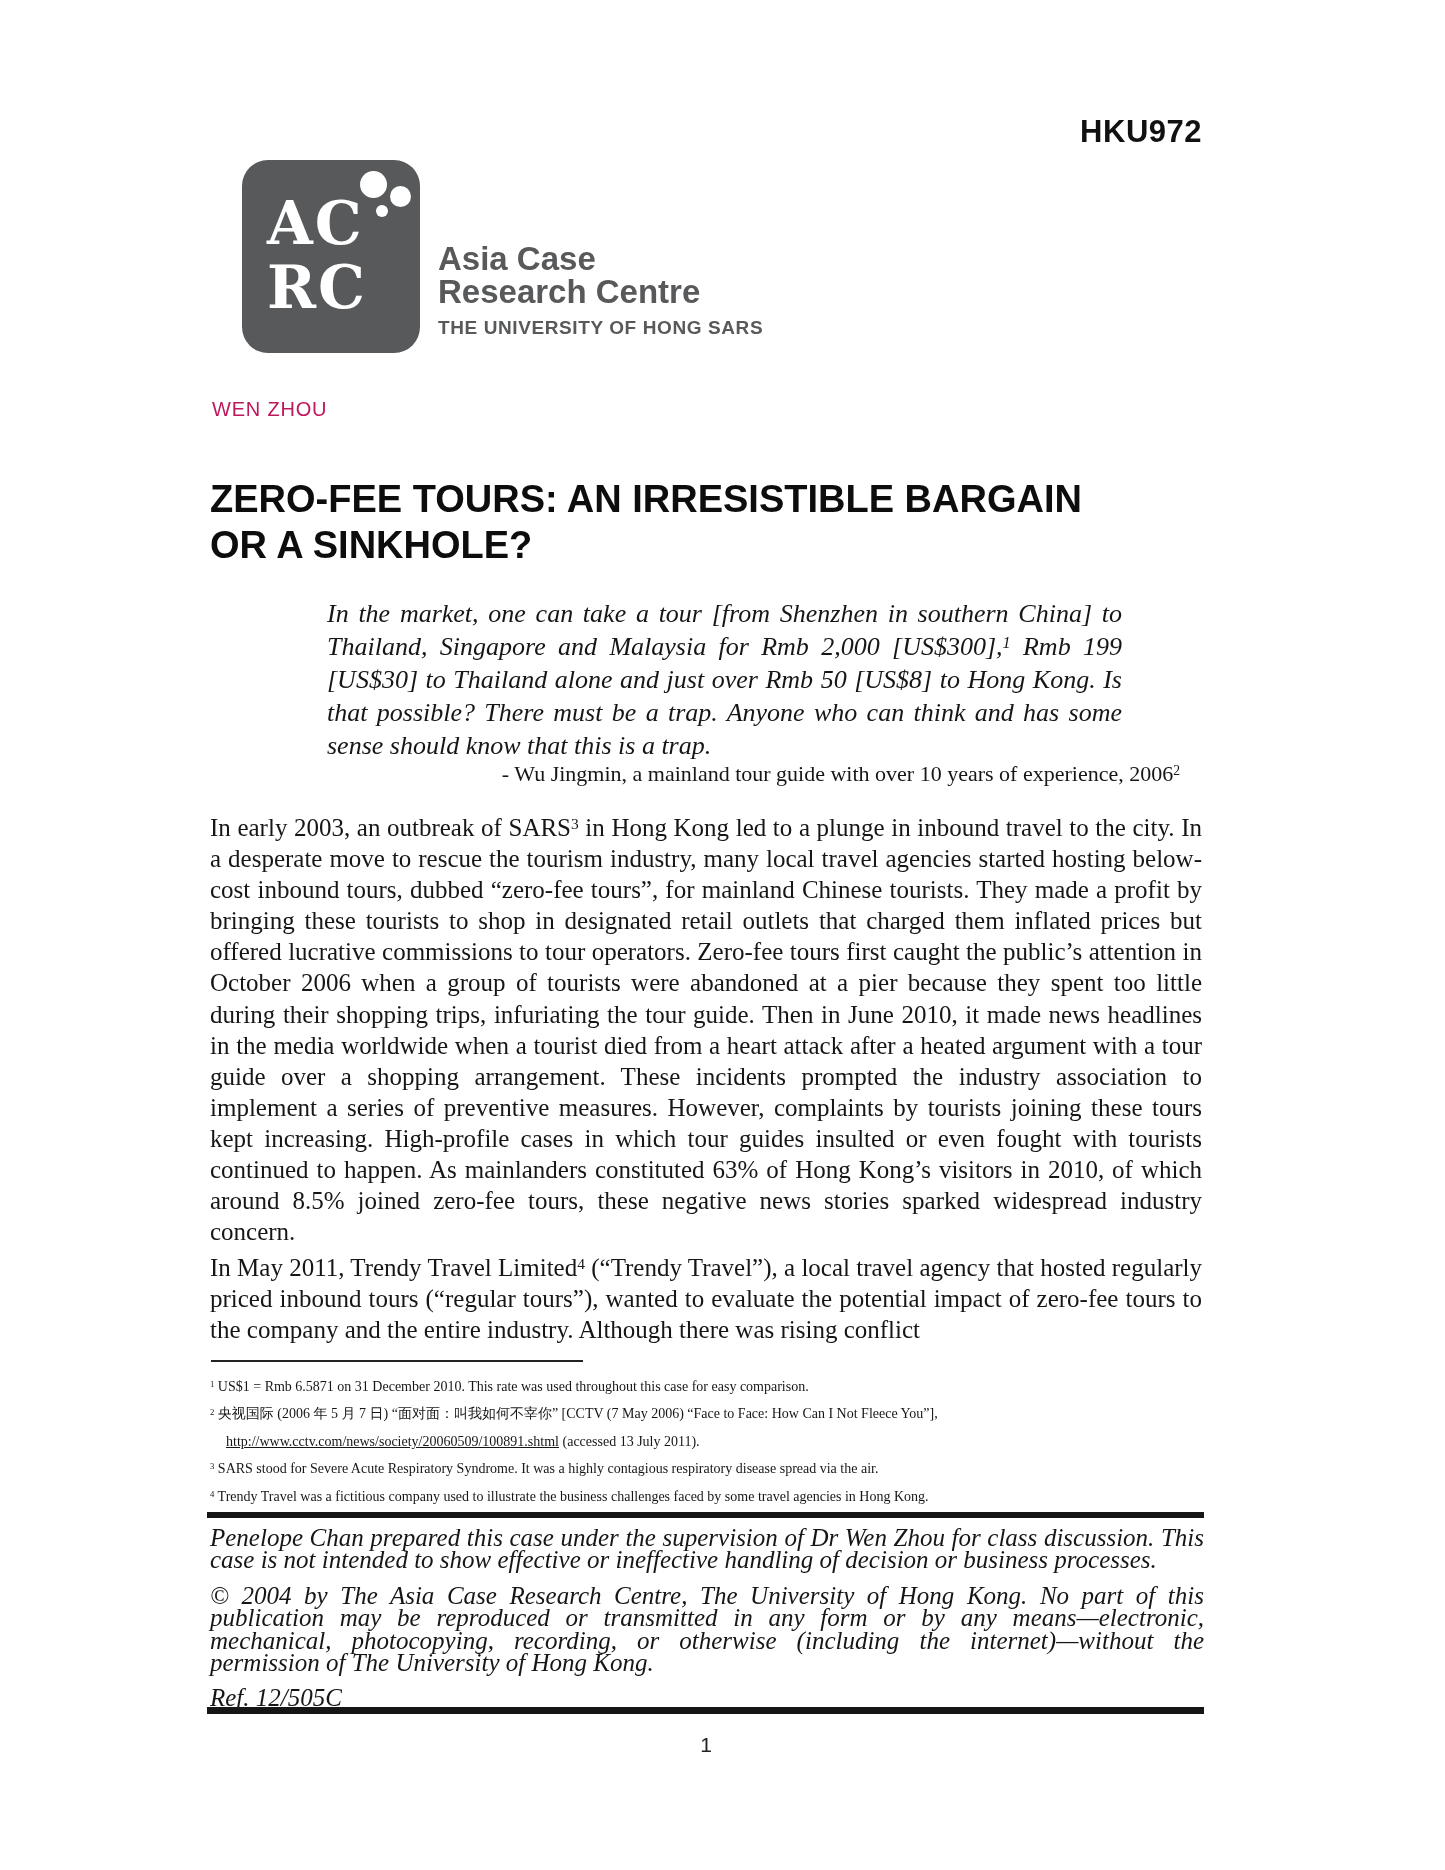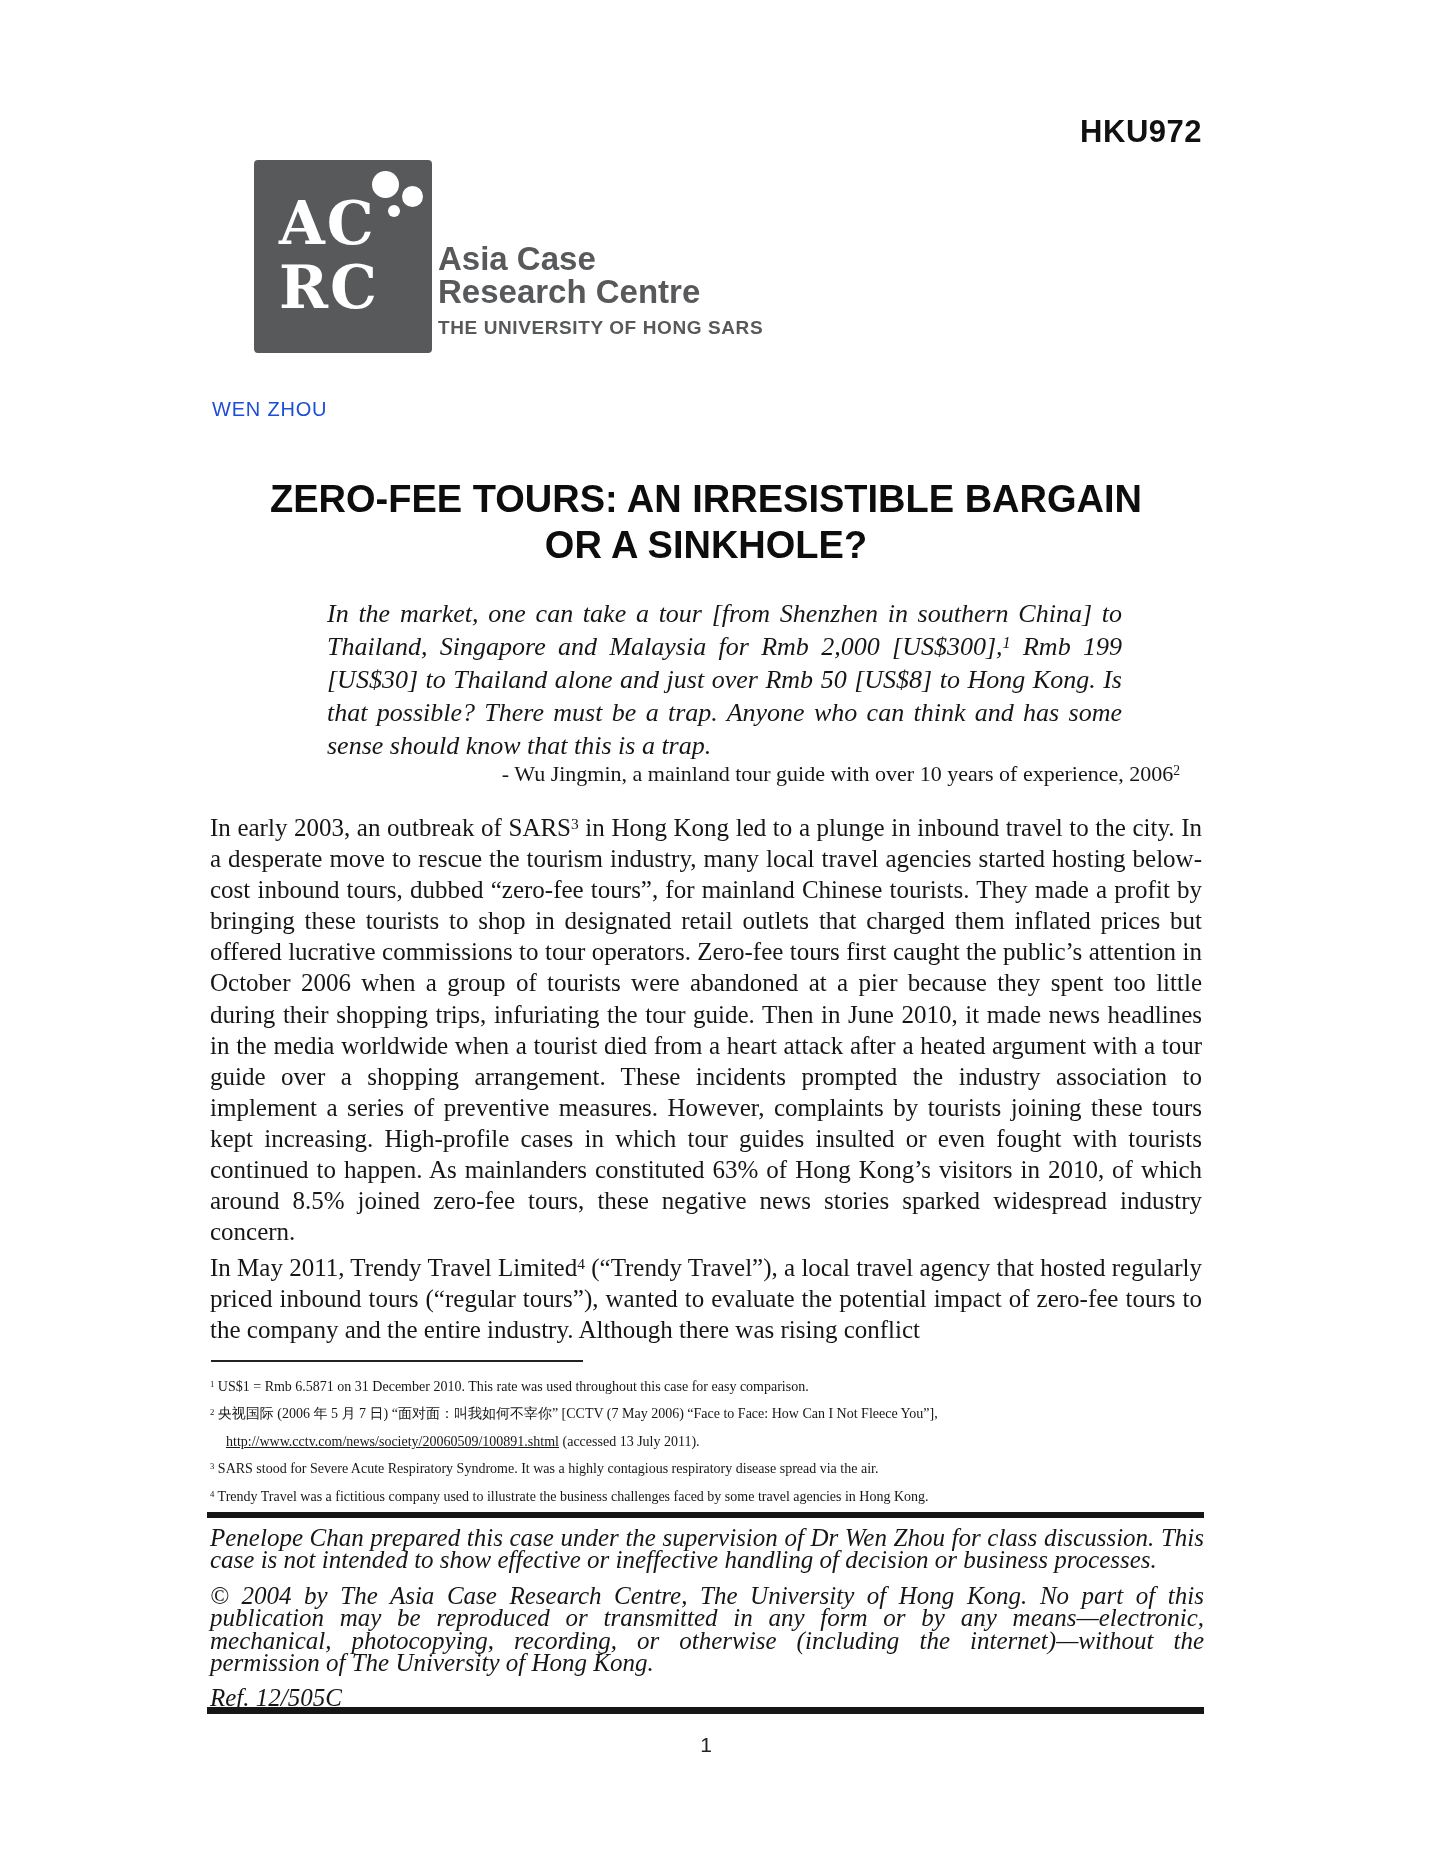--- a/index.html
+++ b/index.html
@@ -13,44 +13,44 @@
   
   #case-code {
     top: 114px; left: 210px; width: 992px; text-align: right;
     font-family: "Liberation Sans", sans-serif; font-weight: 700;
     font-size: 31px; letter-spacing: 0.5px; color: #111;
   }
 
   
   #logo-block { top: 160px; left: 242px; width: 760px; height: 200px; }
   .logo-square {
-    position: absolute; left: 12px; top: 0; width: 178px; height: 193px;
-    border-radius: 4px;
+    position: absolute; left: 0; top: 0; width: 178px; height: 193px;
+    border-radius: 26px;
   }
   .logo-letters {
     position: absolute; left: 25px; top: 32px;
     font-family: "DejaVu Serif", serif; font-weight: 700;
     font-size: 59px; line-height: 64px; color: #ffffff; letter-spacing: 2px;
   }
   .dot { position: absolute; border-radius: 50%; background: #ffffff; }
   .dot-big   { width: 27px; height: 27px; left: 118px; top: 11px; }
   .dot-mid   { width: 21px; height: 21px; left: 148px; top: 26px; }
   .dot-small { width: 12px; height: 12px; left: 134px; top: 45px; }
   .org-text { position: absolute; left: 196px; top: 82px; font-family: "Liberation Sans", sans-serif; }
   .org-line { font-weight: 700; font-size: 33px; line-height: 33px; }
   .org-univ { font-weight: 700; font-size: 19px; letter-spacing: 0.6px; margin-top: 9px; }
 
   
   #author {
     top: 398px; left: 212px;
     font-family: "Liberation Sans", sans-serif; font-size: 20px;
-    letter-spacing: 0.8px; color: #1d4ed8;
+    letter-spacing: 0.8px; color: #be185d;
   }
   #title {
-    top: 476px; left: 210px; width: 992px; text-align: center;
+    top: 476px; left: 210px; width: 992px; text-align: left;
     font-family: "Liberation Sans", sans-serif; font-weight: 700;
     font-size: 38px; line-height: 46px; color: #0d0d0d;
   }
 
   
   #quote {
     top: 597px; left: 327px; width: 795px;
     font-style: italic; font-size: 26px; line-height: 33px;
     text-align: justify;
   }

